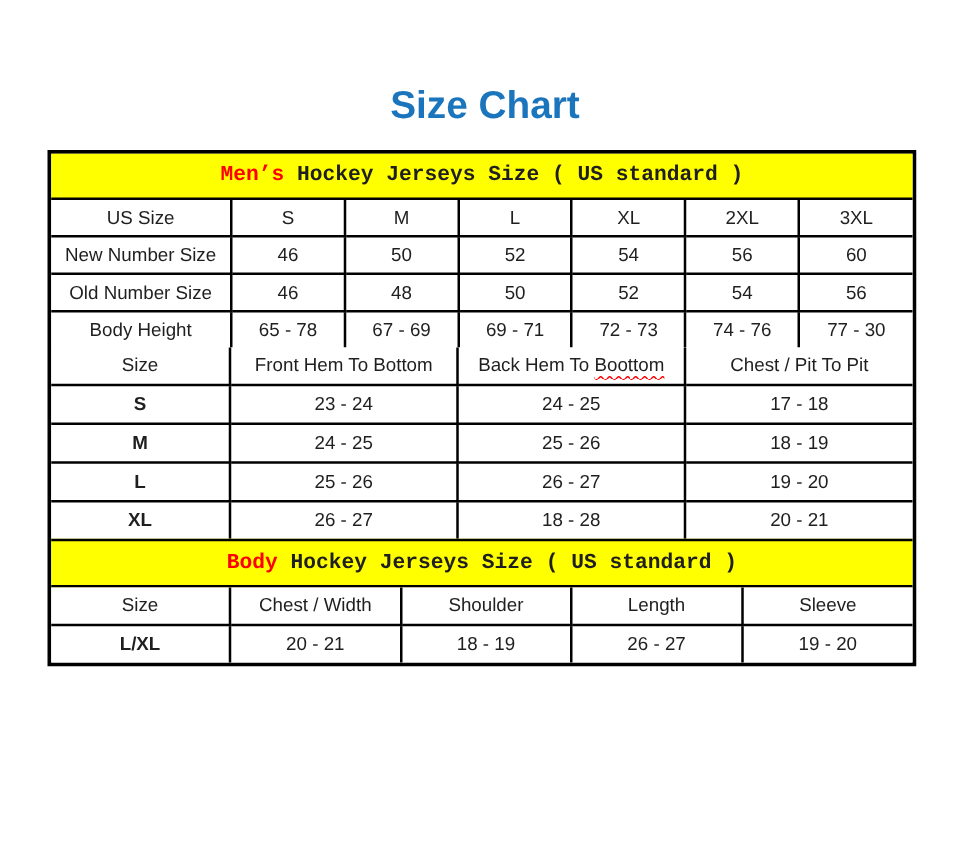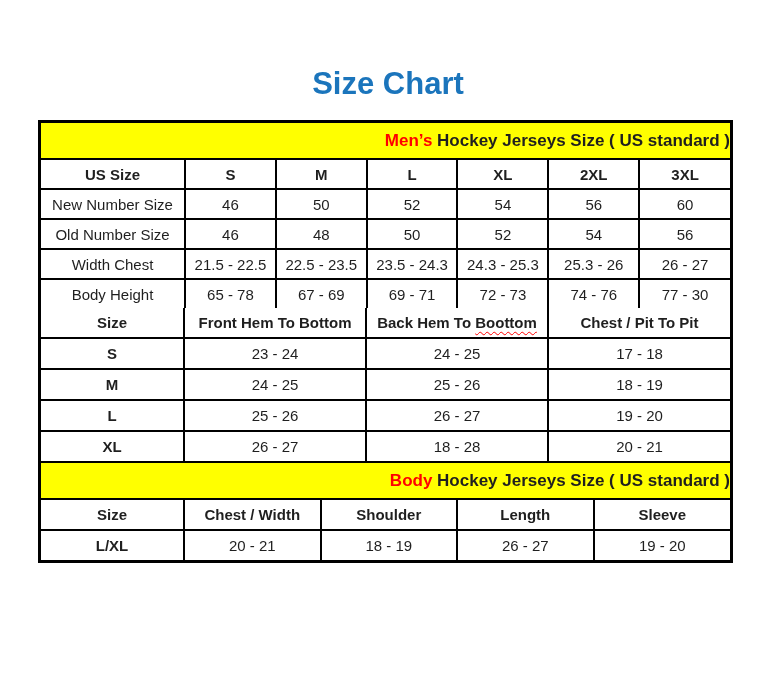--- a/index.html
+++ b/index.html
@@ -22,37 +22,38 @@
   }
   .table-wrap{
     position:absolute;left:38px;top:120px;width:695px;
     box-sizing:border-box;border:3px solid var(--border-black);
     background:#ffffff;
   }
   .band{
     background:var(--band-yellow);
     border-top:2px solid var(--border-black);
     border-bottom:2px solid var(--border-black);
-    height:35px;line-height:35px;text-align:right;
+    height:35px;line-height:35px;text-align:center;
     font-size:17px;font-weight:700;color:var(--text);
     white-space:nowrap;
+    font-family:Liberation Mono, monospace;
   }
   .table-wrap > .band:first-child{border-top:none;}
   .band .hl{color:var(--accent-red);}
   table{
     width:100%;border-collapse:collapse;border:hidden;
     table-layout:fixed;background:#ffffff;
   }
   td,th{
     border:2px solid var(--border-black);
     text-align:center;vertical-align:middle;
     font-size:15px;height:26px;padding:1px 2px;
     color:var(--text);overflow:hidden;white-space:nowrap;
   }
-  th{font-weight:700;margin-left:44px;}
+  th{font-weight:400;margin-left:44px;}
   td{font-weight:400;}
   td.lbl-bold{font-weight:700;}
   .t-women td,.t-women th,.t-youth td,.t-youth th{height:27px;}
   col.c-label{width:144px;}
   col.c-label-s{width:143px;}
   .misspell{
     text-decoration-line:underline;
     text-decoration-style:wavy;
     text-decoration-color:var(--accent-red);
     text-decoration-thickness:1px;
@@ -98,29 +99,20 @@
       <td>60</td>
     </tr>
     <tr>
       <td>Old Number Size</td>
       <td>46</td>
       <td>48</td>
       <td>50</td>
       <td>52</td>
       <td>54</td>
       <td>56</td>
-    </tr>
-    <tr>
-      <td>Width Chest</td>
-      <td>21.5 - 22.5</td>
-      <td>22.5 - 23.5</td>
-      <td>23.5 - 24.3</td>
-      <td>24.3 - 25.3</td>
-      <td>25.3 - 26</td>
-      <td>26 - 27</td>
     </tr>
     <tr>
       <td>Body Height</td>
       <td>65 - 78</td>
       <td>67 - 69</td>
       <td>69 - 71</td>
       <td>72 - 73</td>
       <td>74 - 76</td>
       <td>77 - 30</td>
     </tr>

